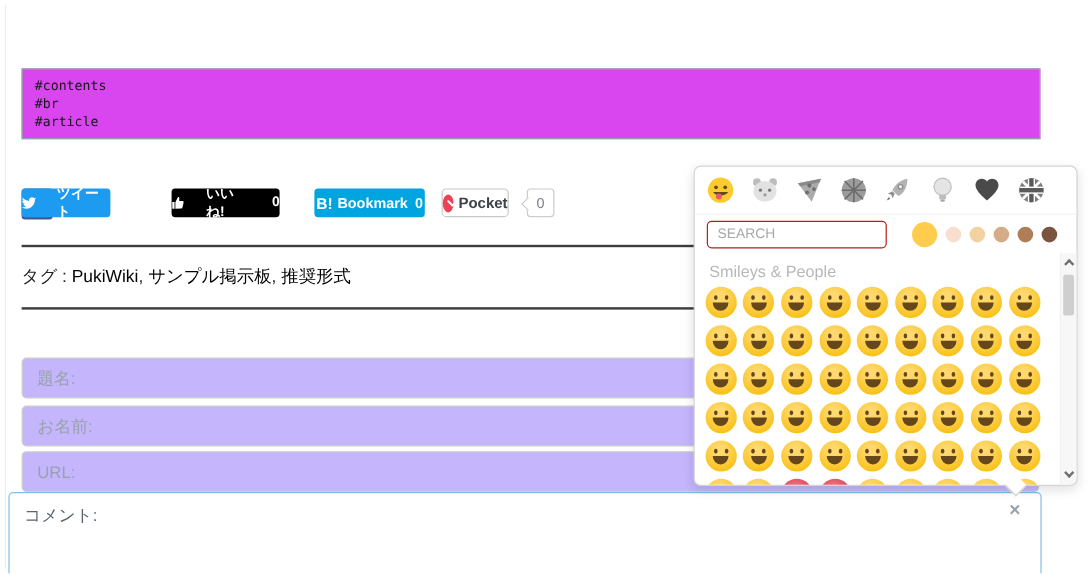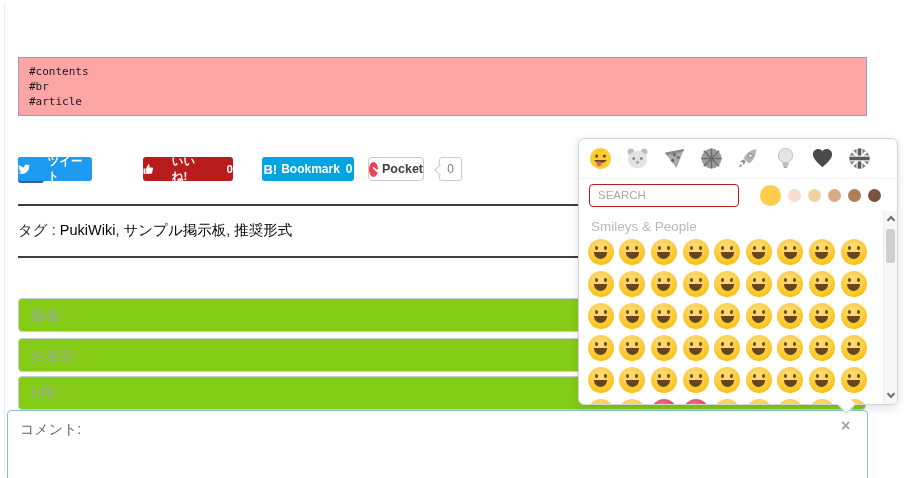--- a/index.html
+++ b/index.html
@@ -6,50 +6,50 @@
   html,body { background:#fff; }
   body { font-family:"Liberation Sans","DejaVu Sans",sans-serif; }
   .stage { position:relative; width:910px; height:478px; background:#fff; overflow:hidden; }
   .page-edge { position:absolute; left:4px; top:4px; width:1px; height:470px; background:#ececec; }
 
   
   .h2wrap { position:absolute; left:10px; top:8px; width:880px; background:#dce9f6; padding:3px 4px 7px 6px; }
   .h2in { background:#fff; padding:5px 14px; font-size:15px; font-weight:bold; color:#111; letter-spacing:.5px; }
 
   
-  .codeblock { position:absolute; left:18px; top:57px; width:849px; background:#fca5a5; border:1px solid #97a1ab;
+  .codeblock { position:absolute; left:18px; top:57px; width:849px; background:#d946ef; border:1px solid #97a1ab;
     padding:6px 10px; font-family:"DejaVu Sans Mono","Liberation Mono",monospace; font-size:11px; line-height:15px; color:#15181b; }
 
   
   .share { position:absolute; left:18px; top:157px; width:560px; height:28px; }
   .sbtn { position:absolute; top:0; height:24px; display:flex; align-items:center; justify-content:center;
     color:#fff; font-weight:bold; font-size:11.5px; border-radius:3px; cursor:pointer; gap:17px; }
   .tweet { left:0; width:74px; background:#1d9bf0; }
   .fbicon { left:82px; top:-1px; width:26px; height:26px; background:#3c5a99; border-radius:3px;
     display:flex; align-items:flex-end; justify-content:center; color:#fff; font-weight:bold; font-size:19px; line-height:22px; cursor:pointer; }
-  .like { left:125px; width:90px; background:#b91c1c; }
+  .like { left:125px; width:90px; background:#000000; }
   .hatena { left:244px; width:92px; background:#00a4de; font-size:12px; gap:4px; }
   .hatena .bmark-prefix { font-size:13px; }
   .hatena .cnt { opacity:.95; margin-left:2px; }
   .pocket { left:350px; width:56px; background:#fff; border:1px solid #c8c8c8; border-radius:4px; color:#3e4147; font-size:12.5px; gap:4px; }
   .pocket-logo { width:15px; height:15px; border-radius:50%; background:#ef4056; position:relative; }
   .pocket-logo svg { position:absolute; left:1.5px; top:2px; }
   .pbubble { left:421px; width:23px; background:#fff; border:1px solid #ccc; border-radius:3px; color:#7a7f85; font-weight:normal; font-size:12px; }
   .pbubble::before { content:""; position:absolute; left:-4px; top:8px; width:7px; height:7px; background:#fff;
     border-left:1px solid #ccc; border-bottom:1px solid #ccc; transform:rotate(45deg); }
 
   
   .rule { position:absolute; left:18px; width:848px; border-top:2px solid #3d3d3d; }
   .rule1 { top:204px; } .rule2 { top:256px; }
   .tagsline { position:absolute; left:18px; top:221px; font-size:14.5px; color:#222; }
   .tag-link { color:#000000; text-decoration:none; cursor:pointer; }
 
   
   .fld { position:absolute; left:18px; width:848px; height:34px; border:1px solid #ccc; border-radius:4px;
-    padding:0 12px; font-size:14px; color:#333; outline:none; font-family:inherit; background:#84cc16; }
+    padding:0 12px; font-size:14px; color:#333; outline:none; font-family:inherit; background:#c4b5fd; }
   .fld::placeholder { color:#98a2ac; opacity:1; }
   .fld.f1 { top:298px; } .fld.f2 { top:338px; } .fld.f3 { top:376px; }
 
   
   .comment { position:absolute; left:7px; top:410px; width:861px; height:80px; border:1px solid #85bde4; border-radius:4px;
     padding:10px 12px; font-size:14px; font-family:inherit; color:#333; resize:none; outline:none; z-index:3; background:#fff; }
   .comment::placeholder { color:#5a6570; opacity:1; }
   .close-x { position:absolute; left:841px; top:417px; z-index:4; color:#9aa1a8; font-size:16px; font-weight:bold; cursor:pointer; }
 
   

